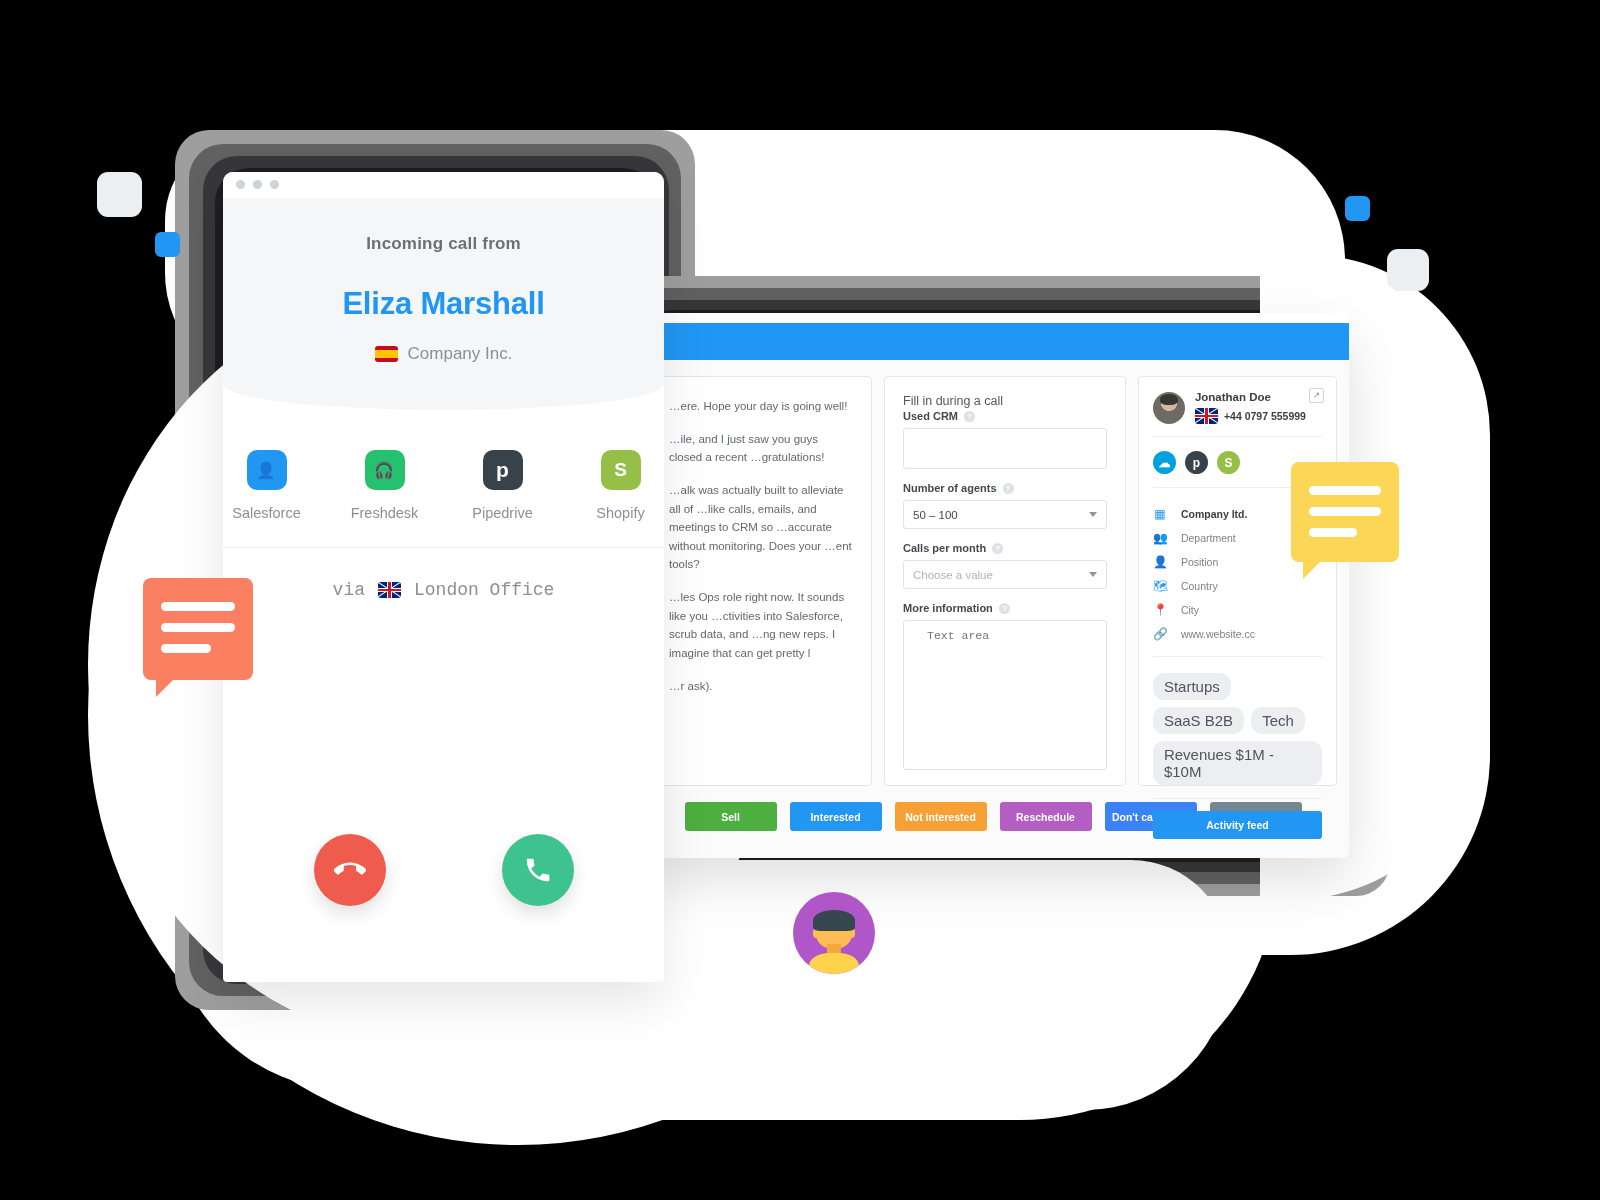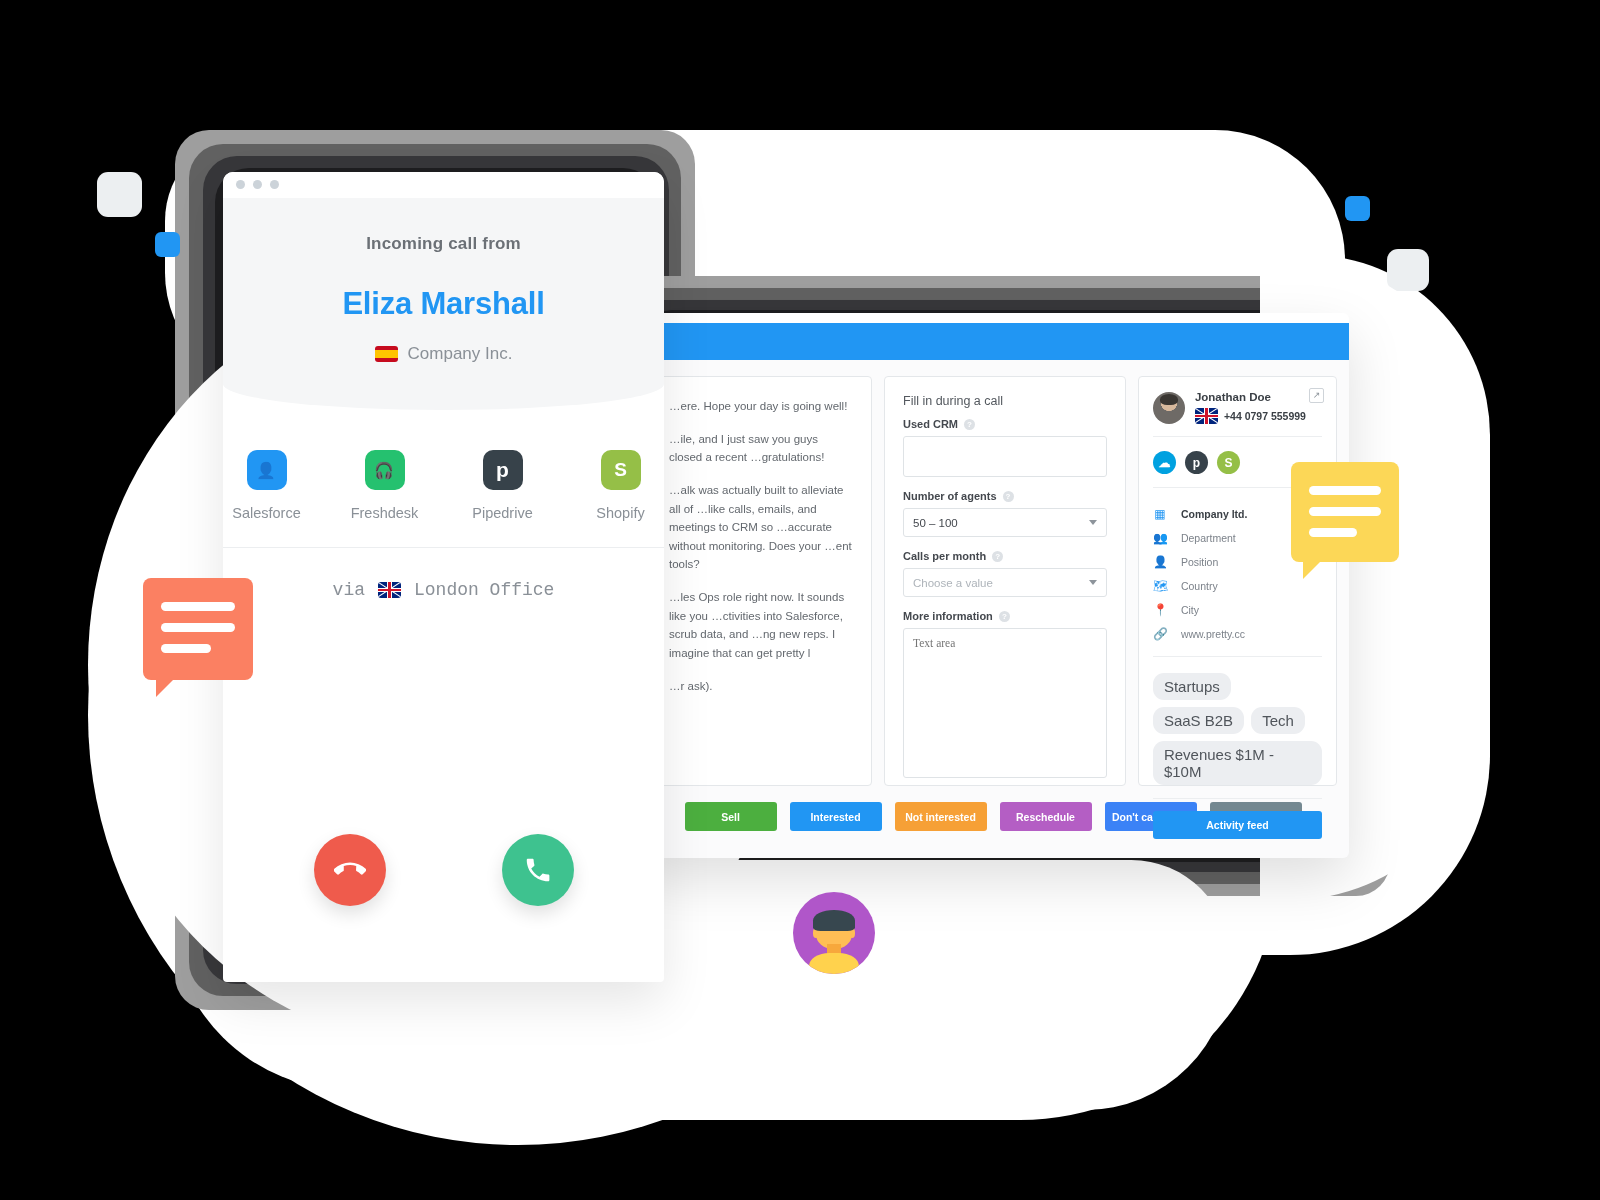--- a/index.html
+++ b/index.html
@@ -146,21 +146,21 @@
   }
   .panel {
     background: #fff; border: 1px solid #e4e7ea; border-radius: 4px;
   }
   .panel-script { width: 222px; padding: 20px 17px; font-size: 11.5px;
     color: #63686e; line-height: 1.62; overflow: hidden; }
   .panel-script p { margin-bottom: 14px; }
   .panel-form { width: 243px; padding: 17px 18px; }
   .panel-contact { width: 200px; padding: 14px 14px; position: relative; }
 
-  .form-title { font-size: 12.5px; color: #53585e; margin-bottom: 10px; }
+  .form-title { font-size: 12.5px; color: #53585e; margin-bottom: 2px; }
   .field-label {
     font-size: 11px; font-weight: bold; color: #44484e;
     display: flex; align-items: center; gap: 6px; margin-bottom: 6px;
   }
   .qmark {
     width: 11px; height: 11px; border-radius: 50%; background: #dde1e5;
     color: #fff; font-size: 8px; font-weight: bold; line-height: 11px;
     text-align: center; flex: none;
   }
   .f-input {
@@ -171,22 +171,22 @@
   .f-select {
     width: 100%; height: 29px; border: 1px solid #dfe3e6; border-radius: 3px;
     background: #fff; font-size: 11.5px; color: #44484e;
     padding: 0 9px; display: flex; align-items: center; justify-content: space-between;
   }
   .f-select.placeholder { color: #aeb4ba; }
   .caret { width: 0; height: 0; border-left: 4px solid transparent;
            border-right: 4px solid transparent; border-top: 5px solid #8d949b; }
   .f-textarea {
     width: 100%; height: 150px; border: 1px solid #dfe3e6; border-radius: 3px;
-    background: #fff; font-size: 11.5px; color: #aeb4ba; padding: 8px 9px;
-    font-family: Liberation Serif, serif; resize: none; outline: none;
+    background: #fff; font-size: 11.5px; color: #aeb4ba; padding: 8px 23px;
+    font-family: Liberation Mono, monospace; resize: none; outline: none;
   }
   .field-group { margin-bottom: 13px; }
 
   
   .contact-head { display: flex; align-items: center; gap: 10px; padding-bottom: 12px; }
   .avatar-img {
     width: 32px; height: 32px; border-radius: 50%; flex: none;
     background: radial-gradient(circle at 50% 34%, #d7b89c 0 30%, #6e6a66 31% 100%);
     position: relative; overflow: hidden;
   }
@@ -397,21 +397,21 @@
           <div class="info-row">
             <span class="info-ico">🗺</span>
             <span class="info-txt">Country</span>
           </div>
           <div class="info-row">
             <span class="info-ico">📍</span>
             <span class="info-txt">City</span>
           </div>
           <div class="info-row">
             <span class="info-ico">🔗</span>
-            <span class="info-txt">www.pretty.cc</span>
+            <span class="info-txt">www.website.cc</span>
           </div>
         </div>
         <div class="hr"></div>
 
         <div class="tags">
           <span class="tag">Startups</span>
           <span class="tag">SaaS B2B</span>
           <span class="tag">Tech</span>
           <span class="tag">Revenues $1M - $10M</span>
         </div>

